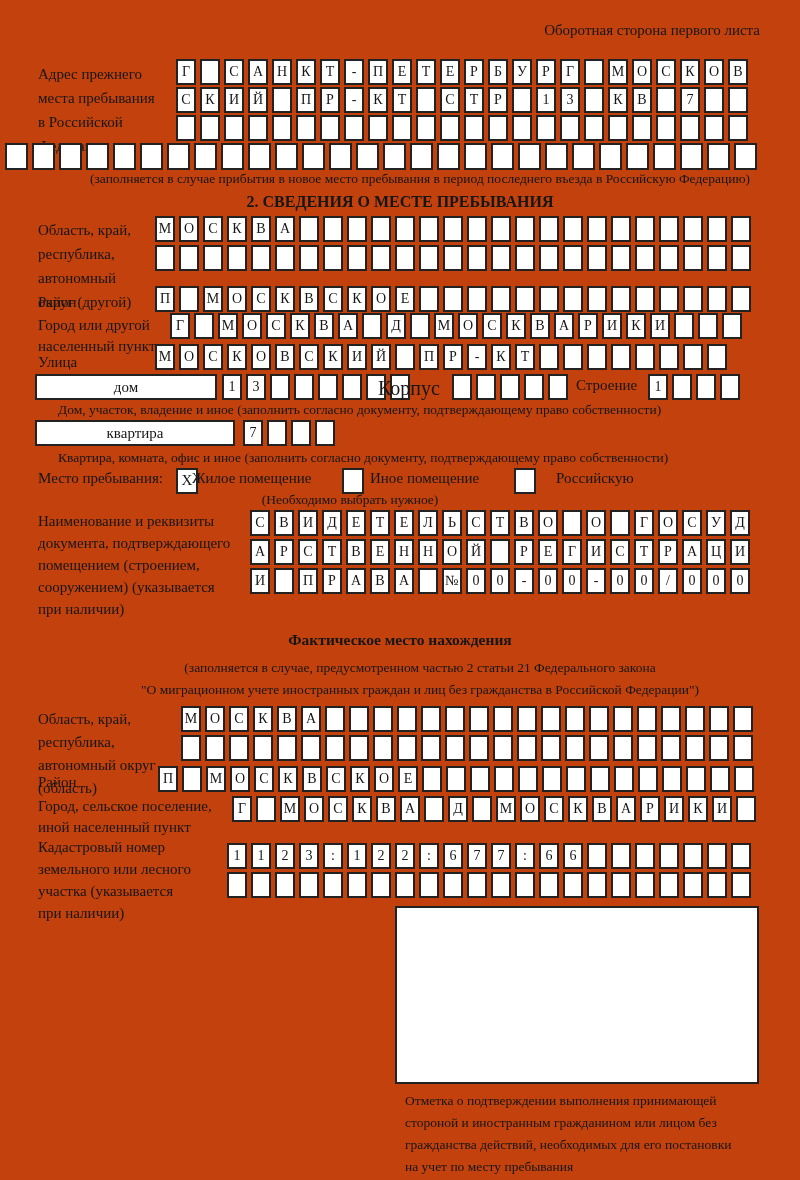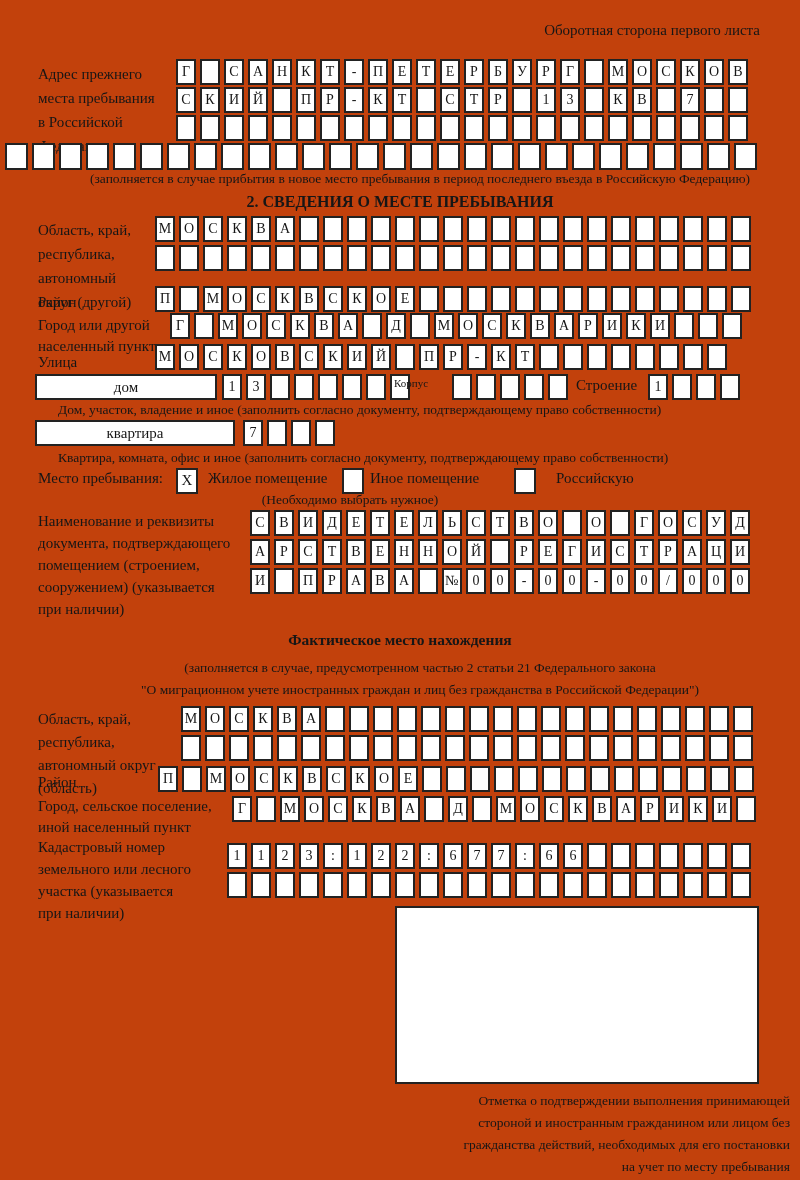--- a/index.html
+++ b/index.html
@@ -42,31 +42,31 @@
   #row-obl1a{left:155px;top:216px;}
   #row-obl1b{left:155px;top:245px;}
   #lbl-raion1{left:38px;top:290px;}
   #row-raion1{left:155px;top:286px;}
   #lbl-gorod1{left:38px;top:315px;}
   #row-gorod1{left:170px;top:313px;}
   #lbl-ulitsa{left:38px;top:350px;}
   #box-dom{left:35px;top:374px;width:182px;}
   #row-ulitsa{left:155px;top:344px;}
   #row-dom{left:222px;top:374px;}
-  #lbl-korpus{left:394px;top:377px;font-size:11px;}
+  #lbl-korpus{left:378px;top:377px;font-size:20px;}
   #row-korpus{left:452px;top:374px;}
   #lbl-stroenie{left:576px;top:377px;font-size:15px;}
   #row-stroenie{left:648px;top:374px;}
   #note-dom{left:38px;top:402px;}
   #box-kv{left:35px;top:420px;width:200px;}
   #row-kv{left:243px;top:420px;}
   #note-kv{left:38px;top:450px;}
   #lbl-mesto{left:38px;top:470px;font-size:15px;}
   #cb1{left:176px;top:468px;}
-  #opt1{left:208px;top:470px;font-size:15px;}
+  #opt1{left:192px;top:470px;font-size:15px;}
   #cb2{left:342px;top:468px;}
   #opt2{left:370px;top:470px;font-size:15px;}
   #cb3{left:514px;top:468px;}
   #opt3{left:556px;top:470px;font-size:15px;}
   #note-mesto{left:0;width:660px;top:492px;text-align:center;}
   #lbl-doc{left:38px;top:510px;line-height:22px;}
   #row-doc1{left:250px;top:510px;}
   #row-doc2{left:250px;top:539px;}
   #row-doc3{left:250px;top:568px;}
   #hdr-fact{top:631px;font-size:15.5px;}
@@ -76,21 +76,21 @@
   #row-obl2a{left:181px;top:706px;}
   #row-obl2b{left:181px;top:735px;}
   #lbl-raion2{left:38px;top:770px;}
   #row-raion2{left:158px;top:766px;}
   #lbl-gorod2{left:38px;top:796px;}
   #row-gorod2{left:232px;top:796px;}
   #lbl-kad{left:38px;top:836px;line-height:22px;}
   #row-kad1{left:227px;top:843px;}
   #row-kad2{left:227px;top:872px;}
   #stamp-box{left:395px;top:906px;width:364px;height:178px;}
-  #stamp-caption{left:385px;top:1090px;width:385px;text-align:right;line-height:22px;}
+  #stamp-caption{left:385px;top:1090px;width:385px;text-align:left;line-height:22px;}
 </style>
 </head>
 <body>
 
 <div class="page">
 
   <div class="abs" id="hdr-note">Оборотная сторона первого листа</div>
 
   <div class="abs label" id="lbl-prev">
       <div>Адрес прежнего</div>

